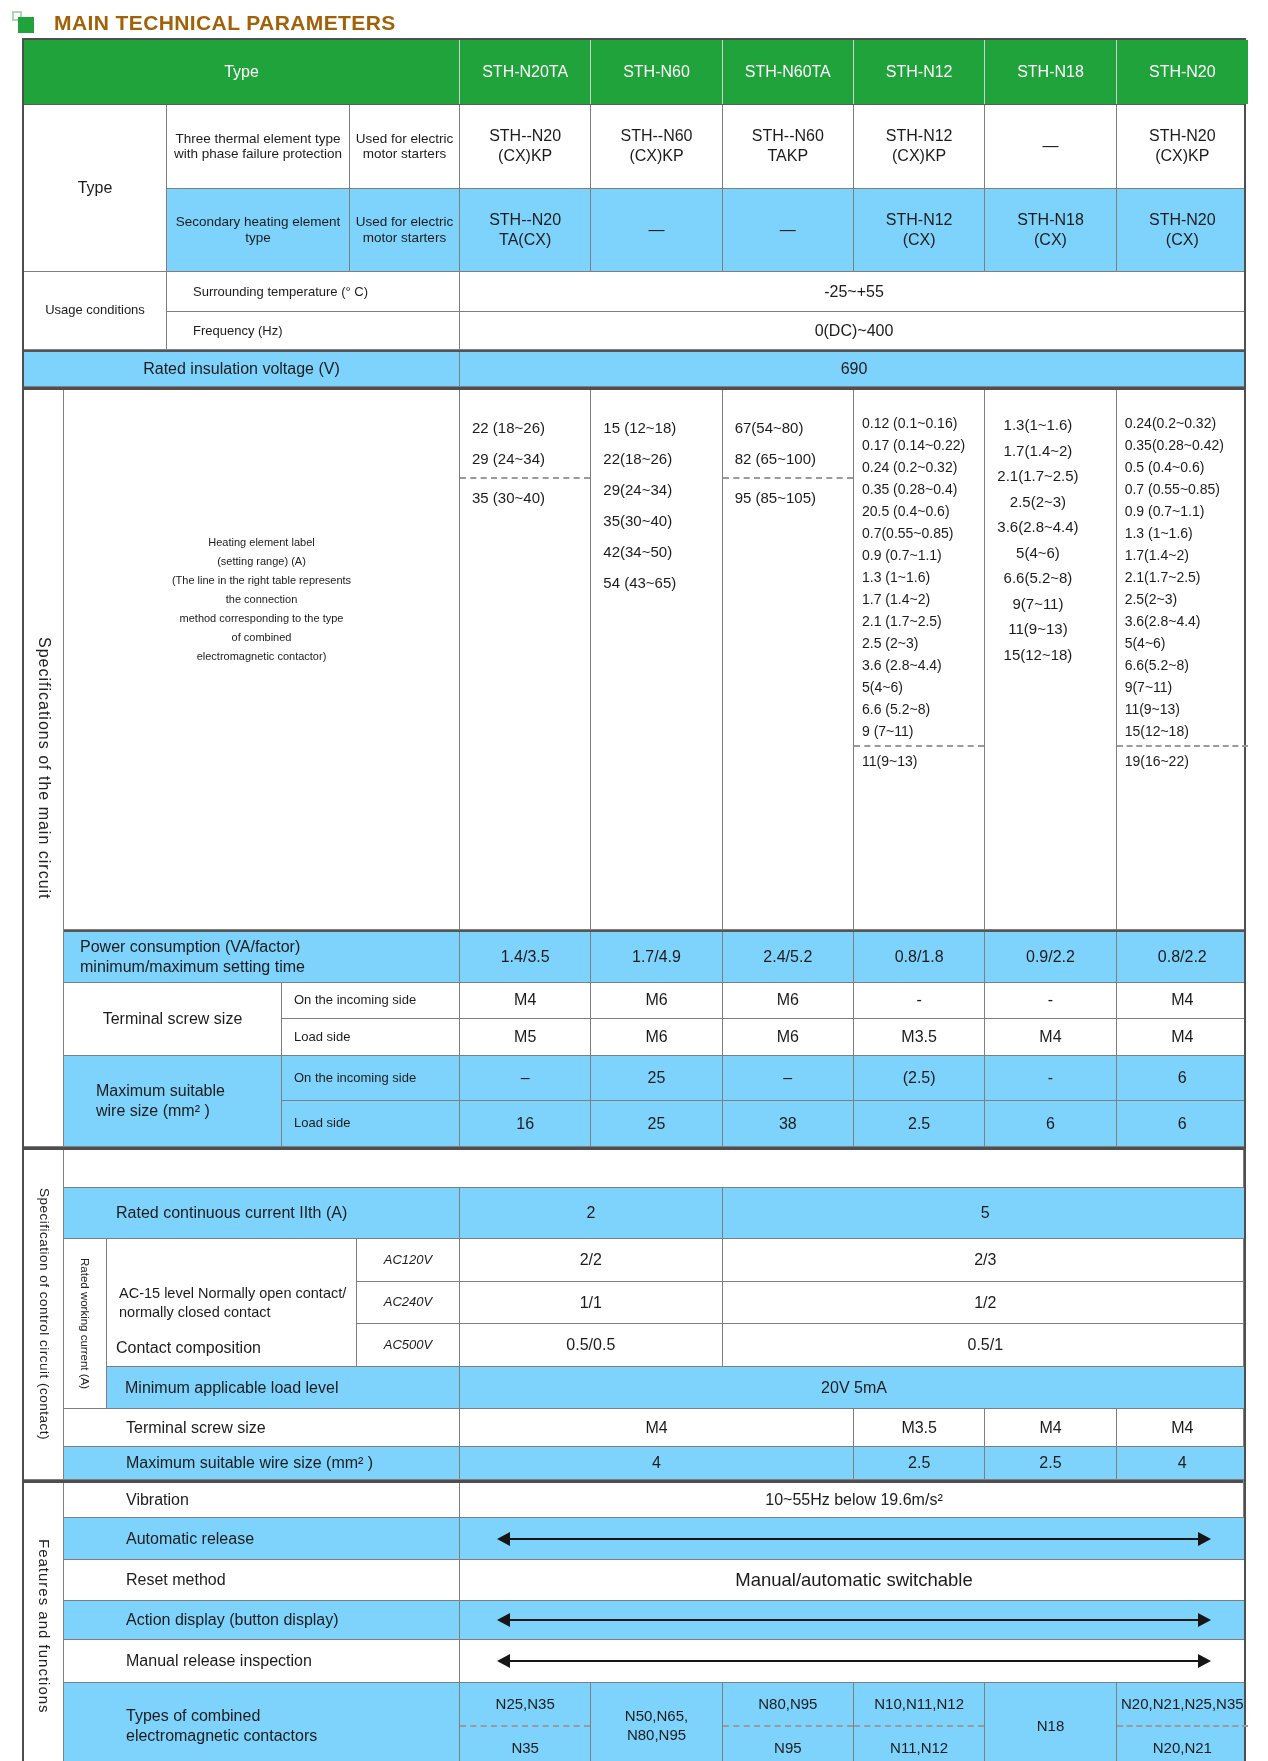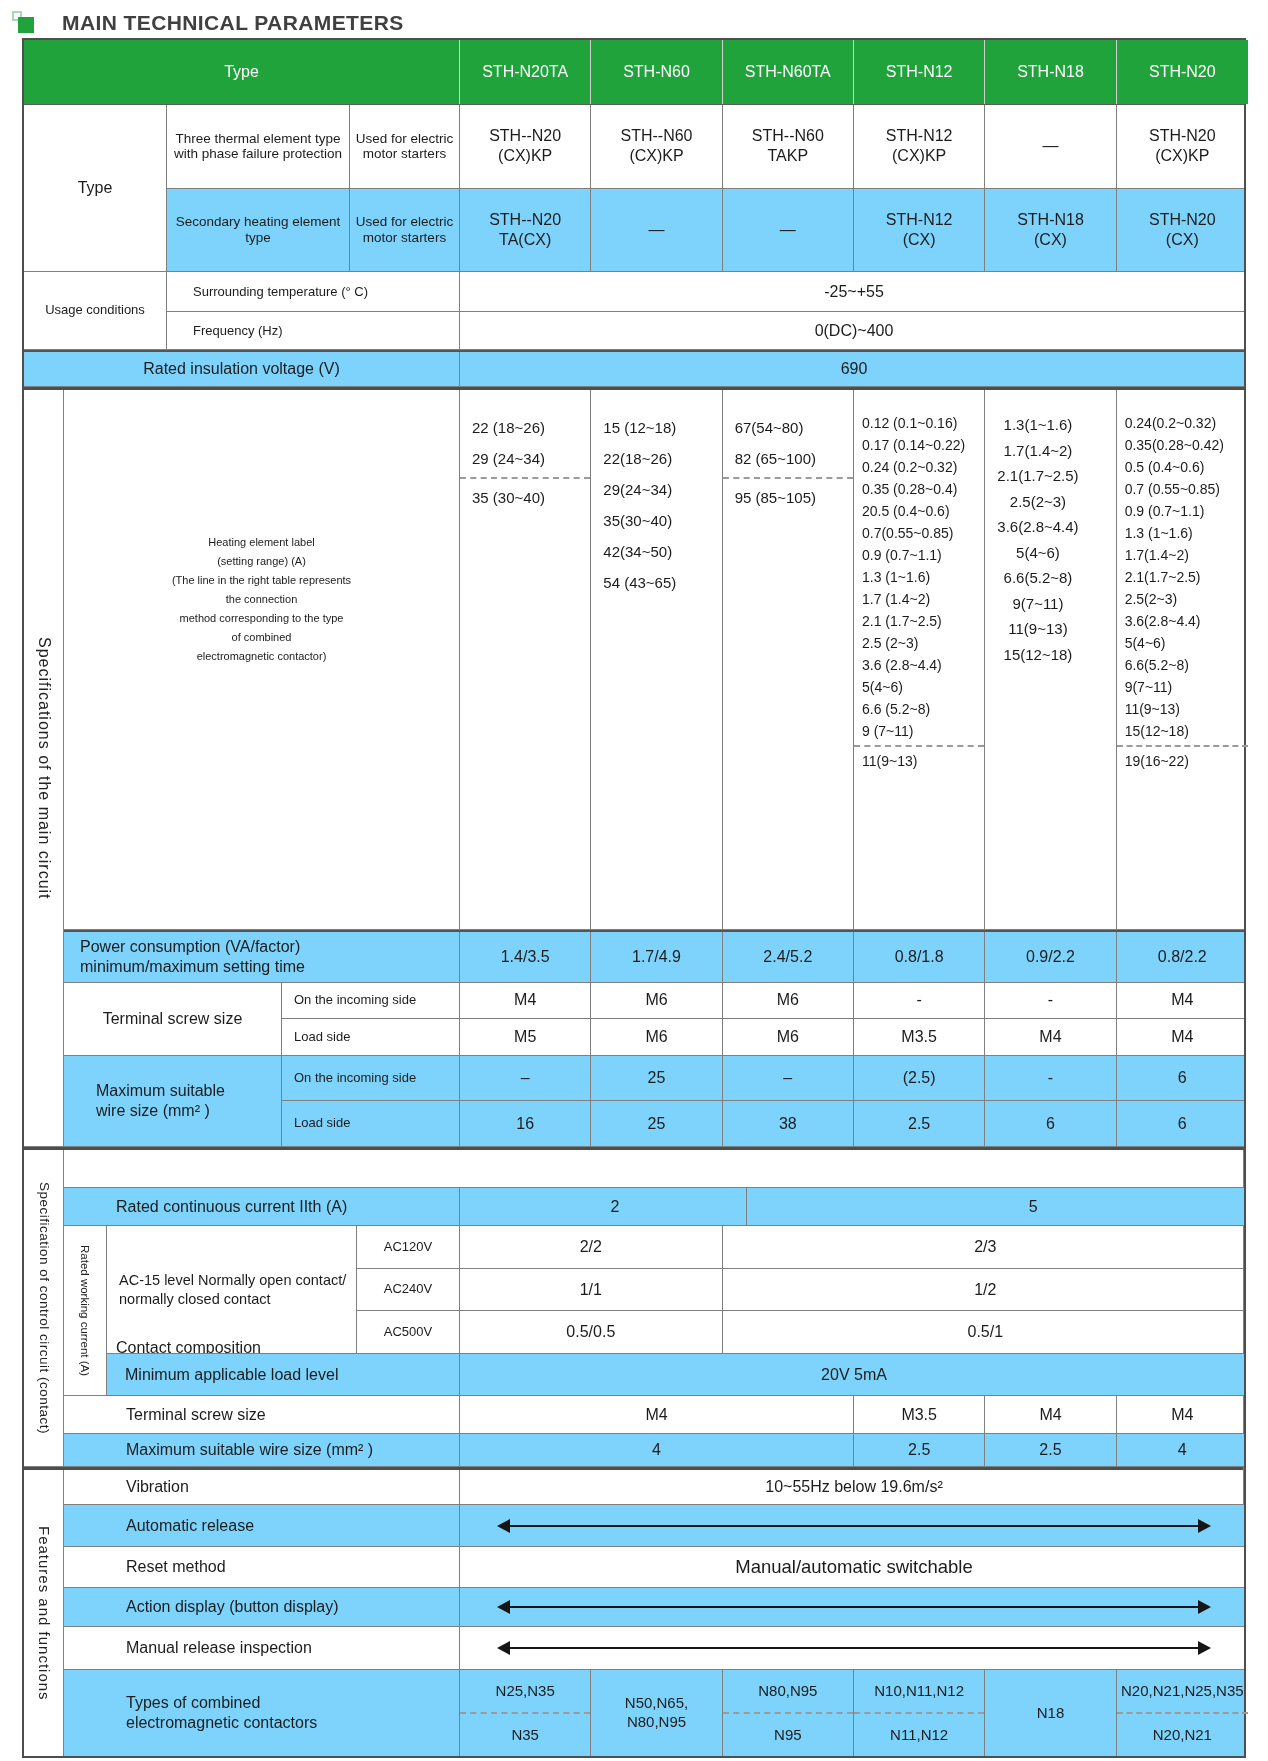--- a/index.html
+++ b/index.html
@@ -5,21 +5,21 @@
   html,body{margin:0;padding:0;background:#ffffff;}
   body{width:1268px;height:1761px;font-family:"Liberation Sans",sans-serif;color:#1c1c1c;overflow:hidden;}
   *{box-sizing:border-box;}
   .pre{white-space:pre-line;}
 
   
   .title-row{display:flex;align-items:center;gap:10px;padding:7px 0 0 12px;height:38px;}
   .ticon{position:relative;width:24px;height:24px;flex:0 0 24px;}
   .ticon .sqb{position:absolute;left:0;top:0;width:10px;height:10px;border:2px solid #a9d8b2;background:#fff;}
   .ticon .sqf{position:absolute;right:2px;bottom:2px;width:16px;height:16px;background:#21a33c;}
-  .title{margin:16px;font-size:21px;font-weight:bold;color:#404040;letter-spacing:.4px;}
+  .title{margin:8px;font-size:21px;font-weight:bold;color:#a16207;letter-spacing:.4px;}
 
   
   .table{margin-left:22px;width:1224px;border:2px solid #4e4e4e;background:#fff;}
   .row{display:flex;border-bottom:1px solid #7f7f7f;}
   .stack{display:flex;flex-direction:column;flex:1;min-width:0;}
   .stack > .row:last-child{border-bottom:none;}
   .table > .row:last-child, .table > .sec:last-child{border-bottom:none;}
   .sec{display:flex;border-bottom:1px solid #7f7f7f;}
   .cell{display:flex;align-items:center;justify-content:center;text-align:center;
         border-right:1px solid #7f7f7f;min-width:0;font-size:16px;line-height:1.25;}
@@ -33,34 +33,34 @@
   .w-lab2{flex:0 0 183px;}
   .w-lab3{flex:0 0 110px;}
   .w-type{flex:0 0 436px;}
   .w-usub{flex:0 0 293px;}
   .w-lbl{flex:0 0 396px;}
   .w-rot{flex:0 0 40px;}
   .w-rot2{flex:0 0 43px;}
   .w-218{flex:0 0 218px;}
   .w-178{flex:0 0 178px;}
   .w-ac{flex:0 0 250px;}
-  .w-volt{flex:0 0 103px;}
+  .w-volt{flex:0 0 103px;font-style:italic;}
   .w-353{flex:0 0 353px;}
   .w-d{flex:0 0 131.33px;}
   .w-d2{flex:0 0 262.66px;}
   .w-d3{flex:0 0 394px;}
   .w-d4{flex:0 0 525.34px;}
   .w-d6{flex:0 0 788px;}
 
   
   .h-hdr{height:65px;} .h-t1{height:84px;} .h-t2{height:83px;}
   .h-temp{height:41px;} .h-freq{height:37px;} .h-ins{height:37px;}
   .h-heat{height:540px;} .h-pow{height:53px;}
   .h-si{height:36px;} .h-sl{height:37px;} .h-wi{height:45px;} .h-wl{height:45px;}
-  .h-cc{height:38px;flex-direction:column;} .h-rc{height:38px;gap:24px;} .h-ac1{height:43px;} .h-ac2{height:43px;} .h-ac3{height:42px;}
+  .h-cc{height:38px;flex-direction:column;} .h-rc{height:51px;} .h-ac1{height:43px;} .h-ac2{height:43px;} .h-ac3{height:42px;}
   .h-ml{height:42px;} .h-cs{height:38px;} .h-cw{height:32px;}
   .h-vb{height:35px;} .h-ar{height:42px;} .h-rm{height:41px;} .h-ad{height:39px;} .h-mr{height:43px;} .h-ty{height:86px;}
 
   
   .hdr .cell{background:#21a33c;color:#ffffff;border-right:1px solid #cfcfcf;font-size:16px;}
   .hdr{border-bottom:1px solid #5c5c5c;}
 
   
   .left{justify-content:flex-start;text-align:left;}
   .pl12{padding-left:12px;} .pl16{padding-left:16px;} .pl18{padding-left:18px;}

